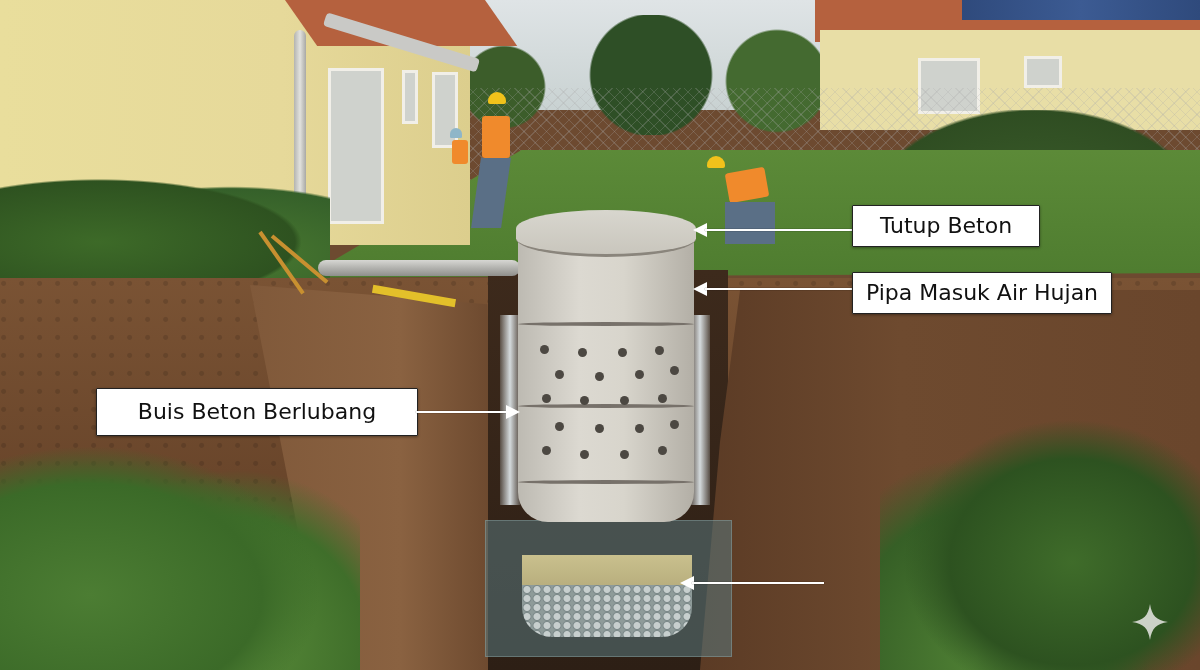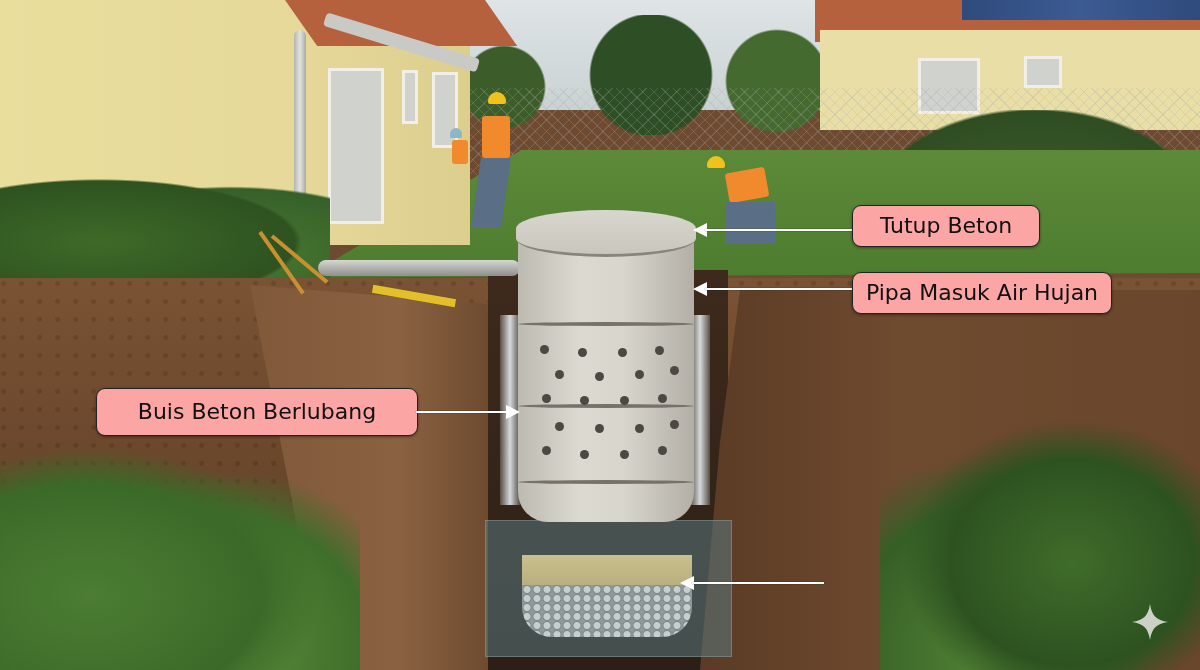--- a/index.html
+++ b/index.html
@@ -34,21 +34,21 @@
     .ring { left: 518px; width: 176px; height: 4px; background: #77716a; border-radius: 50%; }
     .hole { width: 9px; height: 9px; background: #4c4842; border-radius: 50%; }
     .inlet-pipe { left: 318px; top: 260px; width: 202px; height: 16px; background: linear-gradient(#d7d7d3, #b2b2ae, #8f8f8c); border-radius: 8px; }
     .ferns-bottom-left { left: 0; top: 420px; width: 360px; height: 250px; background: radial-gradient(ellipse at 25% 70%, #4c7d33 0, #3b6a28 45%, transparent 60%), radial-gradient(ellipse at 65% 90%, #5a8c3a 0, #3f6e2a 40%, transparent 55%); }
     .ferns-bottom-right { left: 880px; top: 400px; width: 320px; height: 270px; background: radial-gradient(ellipse at 60% 60%, #3f6c2a 0, #2d5220 45%, transparent 62%), radial-gradient(ellipse at 30% 95%, #4f8034 0, #365f26 40%, transparent 55%); }
     .worker { position: absolute; }
     .helmet { position: absolute; width: 18px; height: 12px; background: #f1c21b; border-radius: 9px 9px 2px 2px; }
     .vest { position: absolute; background: #f08a2c; border-radius: 3px; }
     .pants { position: absolute; background: #5a6f86; }
 
-    .label-box { position: absolute; background: #fca5a5; border: 1.5px solid #222; border-radius: 9px; color: #111; font-size: 22px; line-height: 1; display: flex; align-items: center; justify-content: center; box-shadow: 0 1px 3px rgba(0,0,0,.4); white-space: nowrap; }
+    .label-box { position: absolute; background: #ffffff; border: 1.5px solid #222; border-radius: 1px; color: #111; font-size: 22px; line-height: 1; display: flex; align-items: center; justify-content: center; box-shadow: 0 1px 3px rgba(0,0,0,.4); white-space: nowrap; }
     .arrow-line { position: absolute; height: 2px; background: #ffffff; box-shadow: 0 0 1px #000; }
     .arrow-head-left { position: absolute; width: 0; height: 0; border-top: 7px solid transparent; border-bottom: 7px solid transparent; border-right: 14px solid #ffffff; }
     .arrow-head-right { position: absolute; width: 0; height: 0; border-top: 7px solid transparent; border-bottom: 7px solid transparent; border-left: 14px solid #ffffff; }
     .sparkle { position: absolute; left: 1132px; top: 604px; width: 36px; height: 36px; }
   </style>
 </head>
 <body>
 
 <div class="scene">
   <div class="layer sky"></div>

